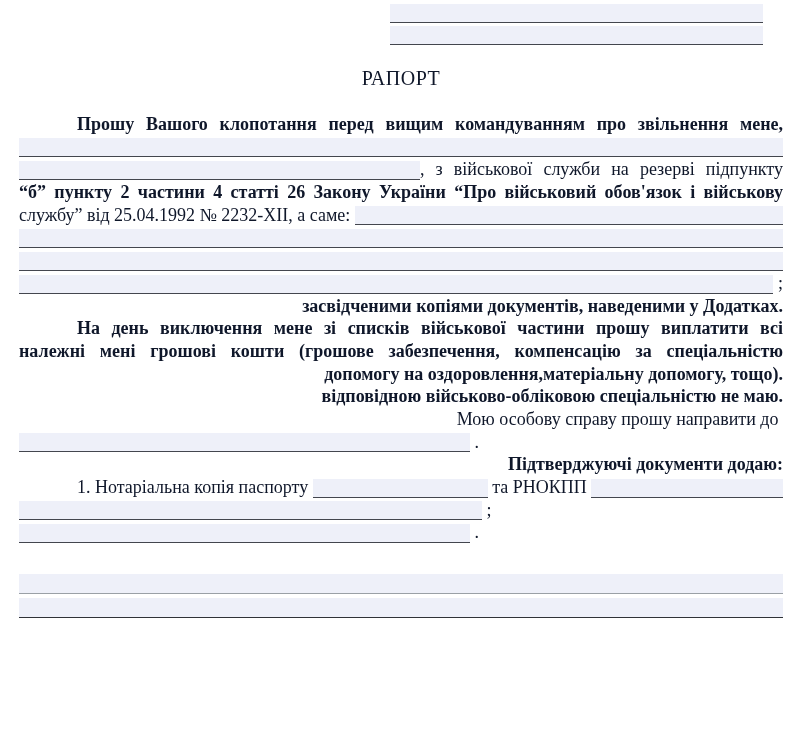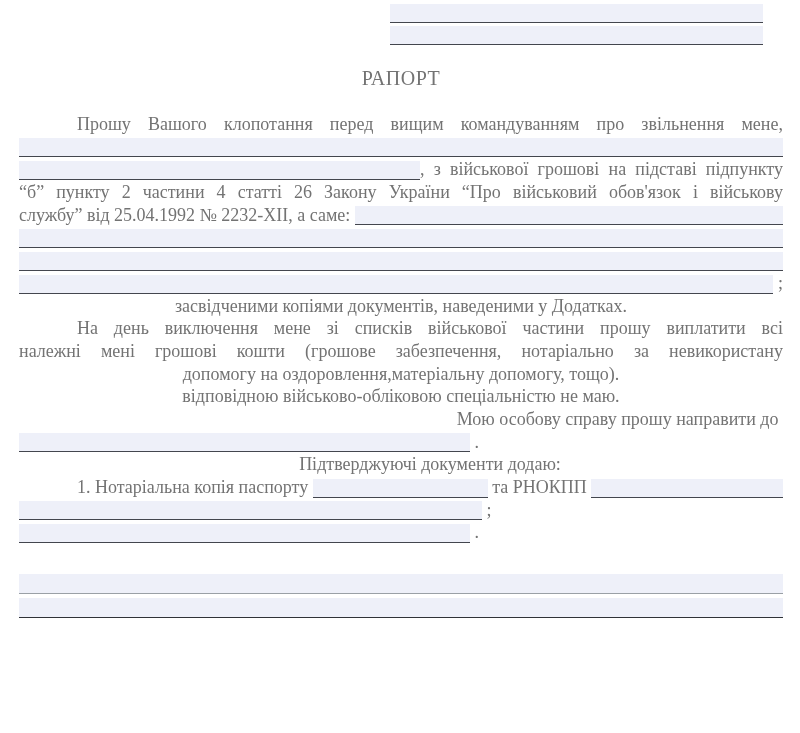--- a/index.html
+++ b/index.html
@@ -1,36 +1,37 @@
 <!DOCTYPE html>
 <html style="--blank-bg: #eef0f9; --underline: #43464e;"><head>
 <meta charset="utf-8">
 <style>
   html,body{margin:0;padding:0;background:#ffffff;}
   .page{
     width:800px;height:733px;box-sizing:border-box;
     background:#ffffff;
     padding:2px 17px 0 19px;
     font-family:"Liberation Serif","DejaVu Serif",serif;
-    font-size:18px;color:#737373;
+    font-size:18px;color:#0f172a;
     overflow:hidden;
   }
   .doc-title{
     text-align:center;
     font-size:20px;
     height:28px;line-height:28px;
     margin:18px 0 21px 0;
     letter-spacing:.5px;
   }
   .line{height:22.7px;line-height:22.7px;white-space:nowrap;}
-  .line.plain{text-align:center;}
+  .line.plain{text-align:right;font-weight:bold;}
   .line.justify{
     text-align:justify;
     text-align-last:justify;
     white-space:normal;
+    font-weight:bold;
   }
   .line.flex{display:flex;align-items:flex-end;}
   .line.flex .seg-text{flex:0 0 auto;white-space:pre;line-height:22.7px;}
   .line.flex .seg-text.fill-text{
     flex:1 1 auto;text-align:justify;text-align-last:justify;white-space:normal;
   }
   .blank{
     background:var(--blank-bg,#eef0f9);
     border-bottom:1.6px solid var(--underline,#43464e);
     height:19px;box-sizing:border-box;
@@ -60,40 +61,40 @@
       </div>
     </div>
   <div class="doc-title">РАПОРТ</div>
   <div id="body-lines">
       <div class="line justify" style="padding-left: 58px;"><span class="seg-text">Прошу Вашого клопотання перед вищим командуванням про звільнення мене,</span></div>
       <div class="line flex">
         <span class="blank fill"></span>
       </div>
       <div class="line flex">
         <span class="blank" style="width: 401px;"></span>
-        <span class="seg-text fill-text">, з військової грошові на підставі підпункту</span>
+        <span class="seg-text fill-text">, з військової служби на резерві підпункту</span>
       </div>
       <div class="line justify"><span class="seg-text">“б” пункту 2 частини 4 статті 26 Закону України “Про військовий обов'язок і військову</span></div>
       <div class="line flex">
         <span class="seg-text">службу” від 25.04.1992 № 2232-XII, а саме: </span>
         <span class="blank fill"></span>
       </div>
       <div class="line flex">
         <span class="blank fill"></span>
       </div>
       <div class="line flex">
         <span class="blank fill"></span>
       </div>
       <div class="line flex">
         <span class="blank fill"></span>
         <span class="seg-text"> ;</span>
       </div>
       <div class="line plain"><span class="seg-text">засвідченими копіями документів, наведеними у Додатках.</span></div>
       <div class="line justify" style="padding-left: 58px;"><span class="seg-text">На день виключення мене зі списків військової частини прошу виплатити всі</span></div>
-      <div class="line justify"><span class="seg-text">належні мені грошові кошти (грошове забезпечення, нотаріально за невикористану</span></div>
+      <div class="line justify"><span class="seg-text">належні мені грошові кошти (грошове забезпечення, компенсацію за спеціальністю</span></div>
       <div class="line plain"><span class="seg-text">допомогу на оздоровлення,матеріальну допомогу,  тощо).</span></div>
       <div class="line plain"><span class="seg-text">відповідною військово-обліковою спеціальністю не маю.</span></div>
       <div class="line flex" style="padding-left: 58px; flex-direction: column;">
         <span class="seg-text">Мою особову справу прошу направити до </span>
         <span class="blank fill"></span>
       </div>
       <div class="line flex">
         <span class="blank" style="width: 451px;"></span>
         <span class="seg-text"> .</span>
       </div>

